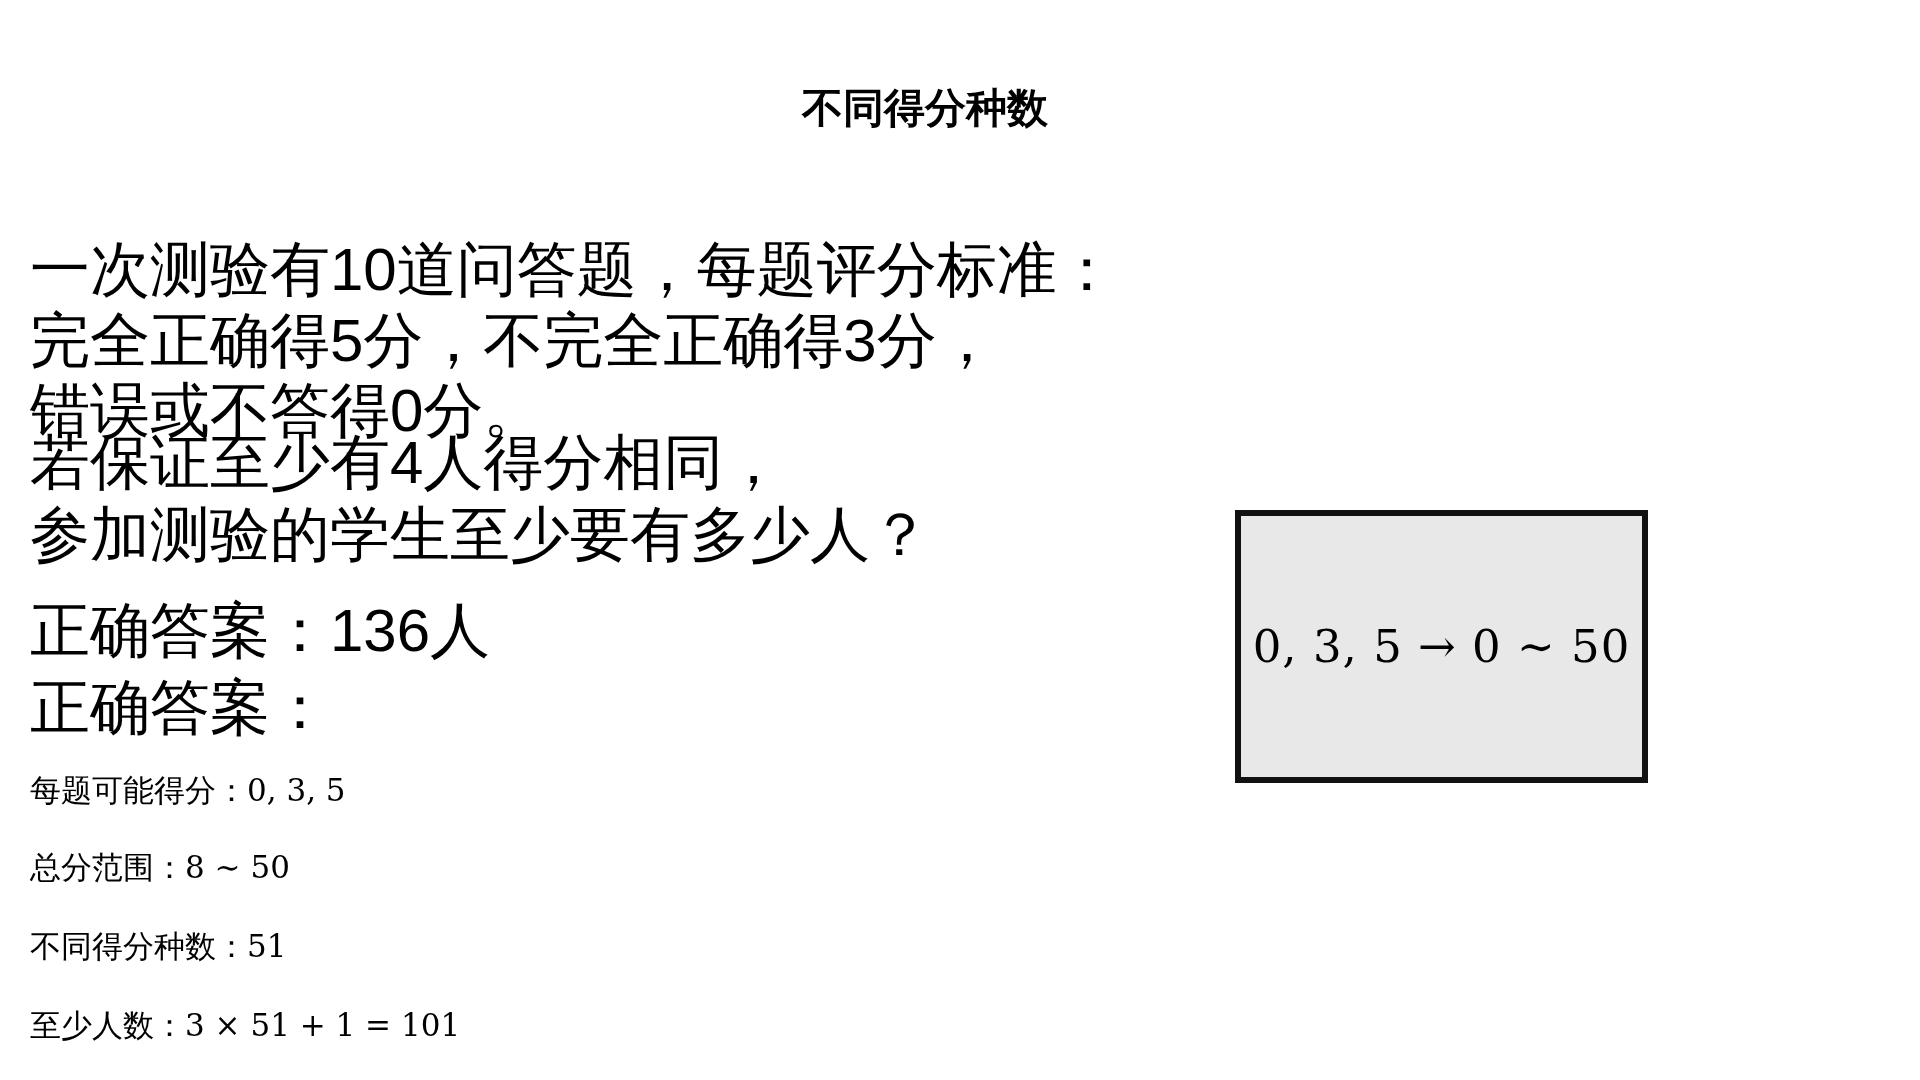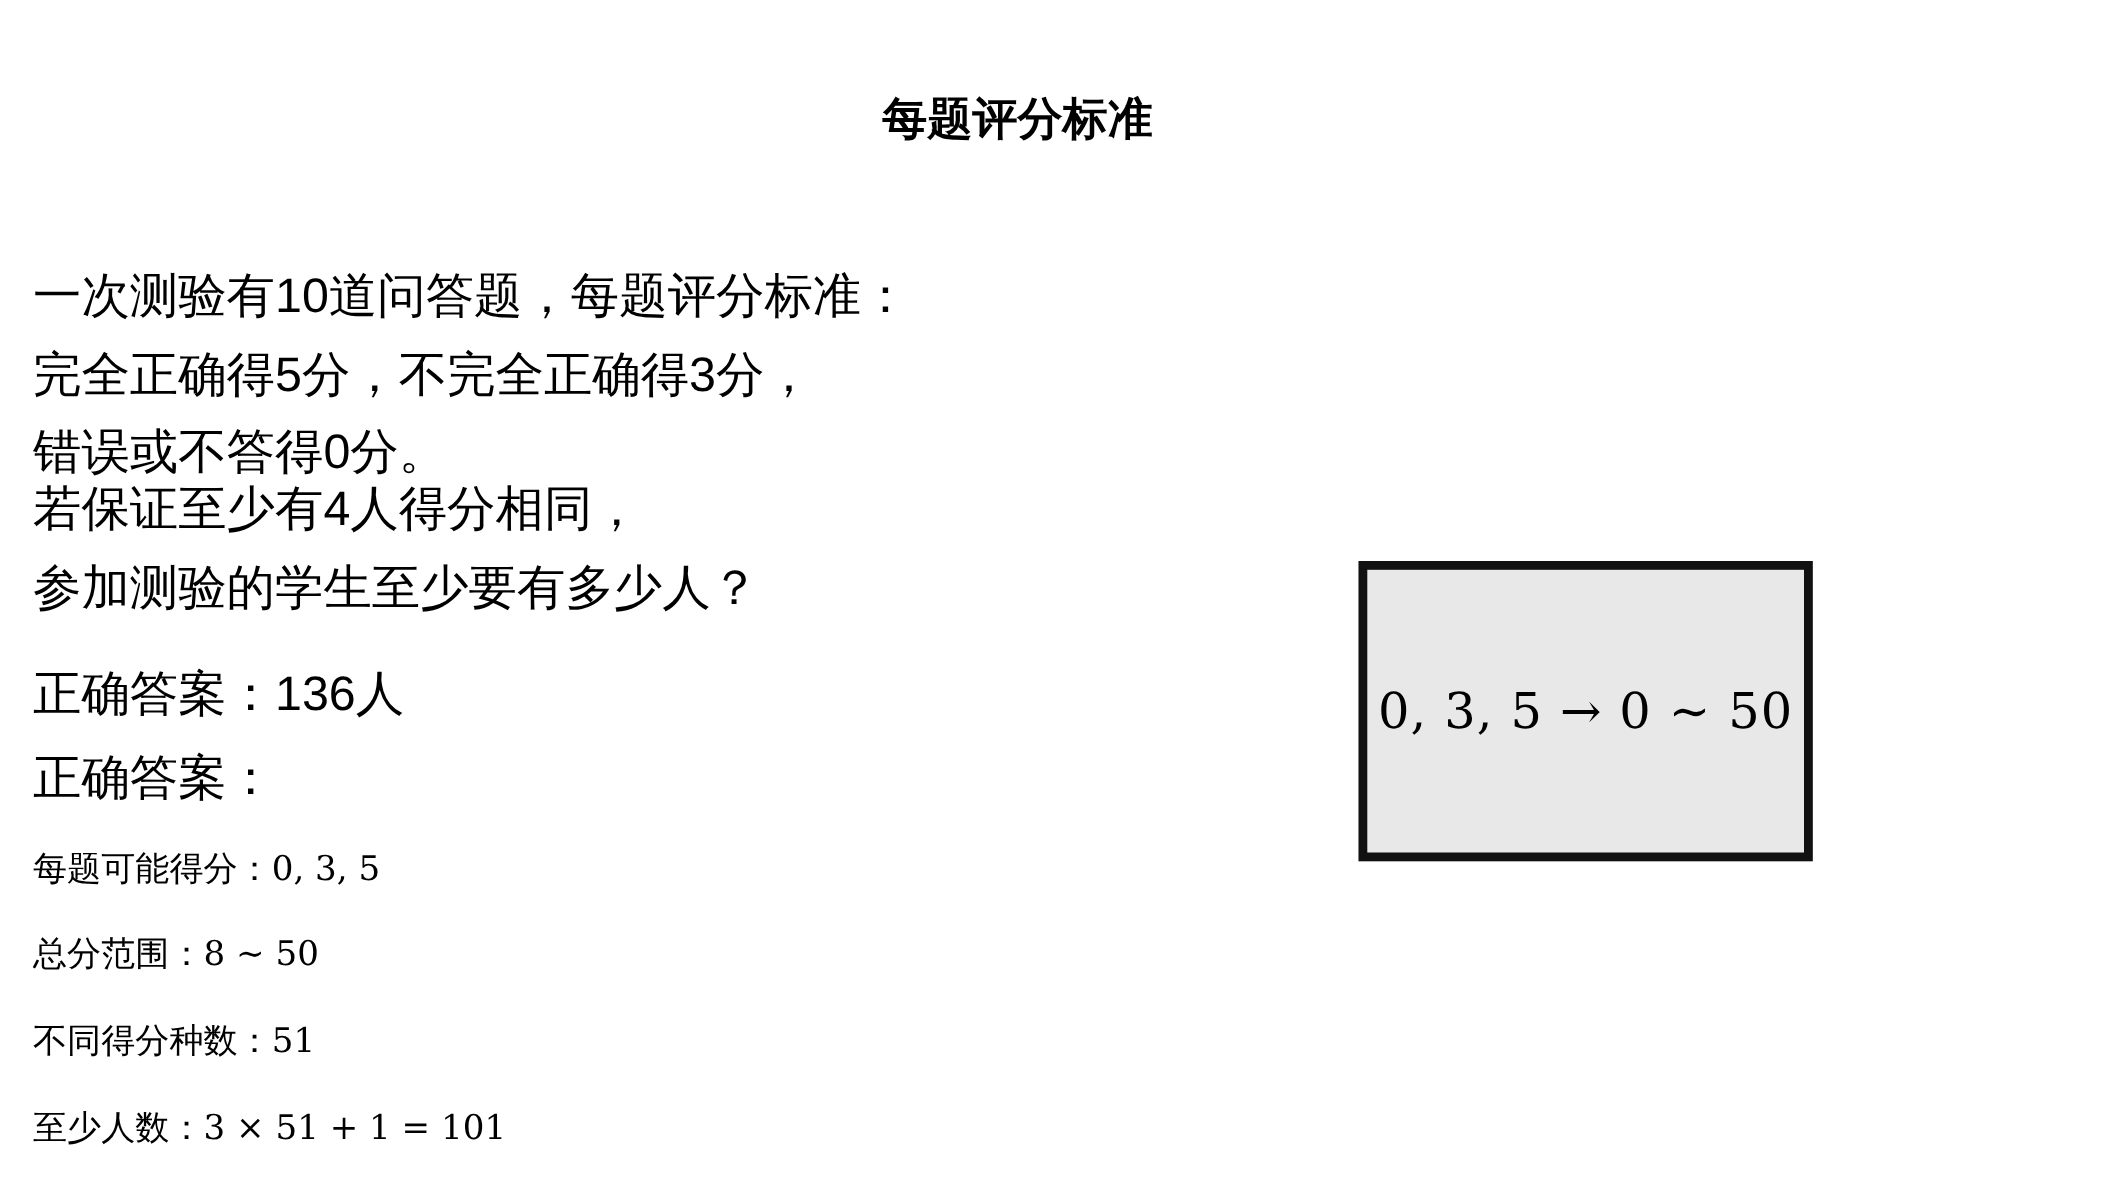--- a/index.html
+++ b/index.html
@@ -25,54 +25,54 @@
     font-weight: 700;
     line-height: 48px;
     font-family: "Liberation Sans", "DejaVu Sans", sans-serif;
     white-space: nowrap;
   }
   .line {
     position: absolute;
     left: 30px;
     height: 70px;
     line-height: 70px;
-    font-size: 44px;
+    font-size: 60px;
     white-space: nowrap;
   }
   .line.sans {
     font-family: "Liberation Sans", "DejaVu Sans", sans-serif;
   }
   .line.serif {
     font-family: "DejaVu Serif", "Liberation Serif", serif;
     font-size: 31px;
   }
   .figure-box {
     position: absolute;
     left: 1235px;
     top: 510px;
     width: 413px;
     height: 273px;
     box-sizing: border-box;
-    border: 8px solid #0369a1;
+    border: 6px solid #0369a1;
     background: #e8e8e8;
     display: flex;
     align-items: center;
     justify-content: center;
   }
   .figure-box .formula {
     font-family: "DejaVu Serif", "Liberation Serif", serif;
     font-size: 45px;
     white-space: nowrap;
     letter-spacing: 1px;
   }
 </style>
 </head>
 <body style="background: rgb(255, 255, 255); color: rgb(0, 0, 0);">
 
-<div class="page-title">每题评分标准</div>
+<div class="page-title">不同得分种数</div>
 
 <div class="line sans" style="top:235px">一次测验有10道问答题，每题评分标准：</div>
 
 <div class="line sans" style="top:306px">完全正确得5分，不完全正确得3分，</div>
 
 <div class="line sans" style="top:376px">错误或不答得0分。</div>
 
 <div class="line sans" style="top:428px">若保证至少有4人得分相同，</div>
 
 <div class="line sans" style="top:500px">参加测验的学生至少要有多少人？</div>

